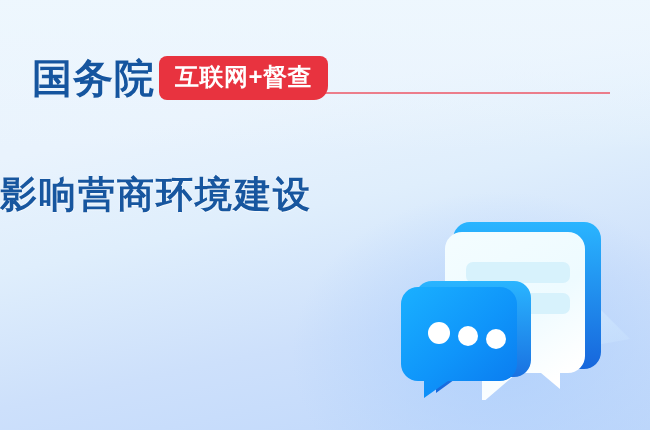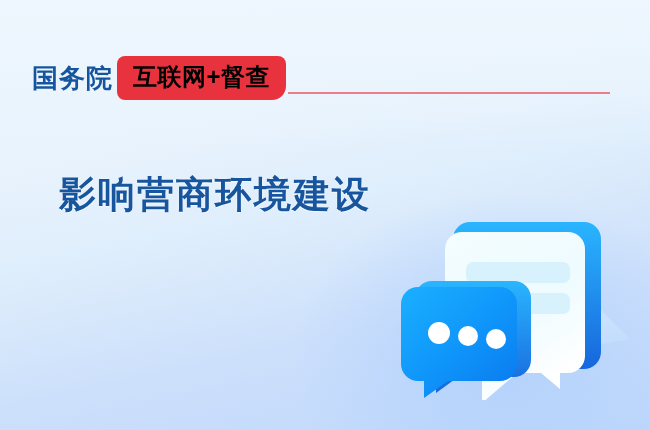--- a/index.html
+++ b/index.html
@@ -49,32 +49,32 @@
   
   #header {
     position: absolute;
     left: 32px;
     top: 56px;
     height: 44px;
     display: flex;
     align-items: center;
   }
   #org-name {
-    font-size: 26px;
+    font-size: 40px;
     font-weight: bold;
     color: #15559f;
     letter-spacing: 1px;
     line-height: 1;
     text-shadow: 0 0 1px rgba(255,255,255,0.85);
     white-space: nowrap;
   }
   #campaign-badge {
     margin-left: 4px;
     background: #e8333f;
-    color: #000000;
+    color: #ffffff;
     font-size: 24px;
     font-weight: bold;
     line-height: 1;
     padding: 9px 16px 11px 16px;
     border-radius: 8px 8px 14px 8px;
     letter-spacing: 0.5px;
     white-space: nowrap;
     position: relative;
     z-index: 2;
   }
@@ -87,21 +87,20 @@
     background: #ec5564;
     opacity: 0.75;
   }
 
   
   #title-block {
     position: absolute;
     left: 0;
     top: 168px;
     width: 430px;
-    text-align: center;
   }
   .title-line {
     font-size: 37px;
     font-weight: bold;
     color: #17569f;
     letter-spacing: 2px;
     line-height: 53px;
     white-space: nowrap;
     text-shadow:
        0 1px 0 rgba(255,255,255,0.55),

